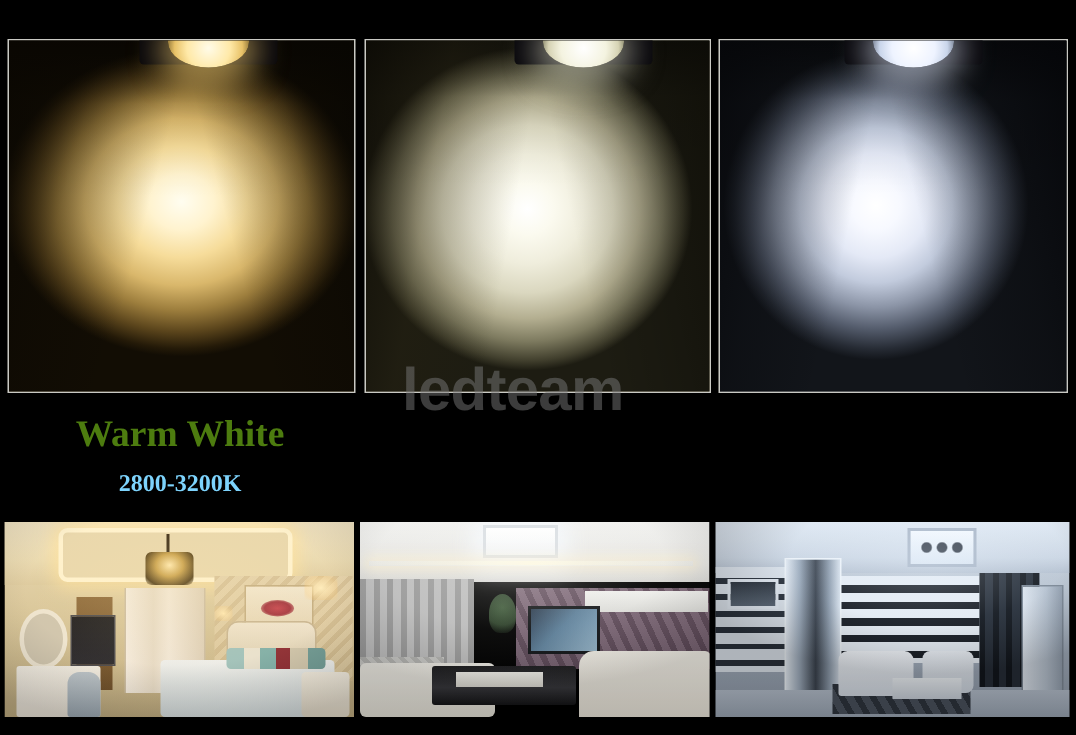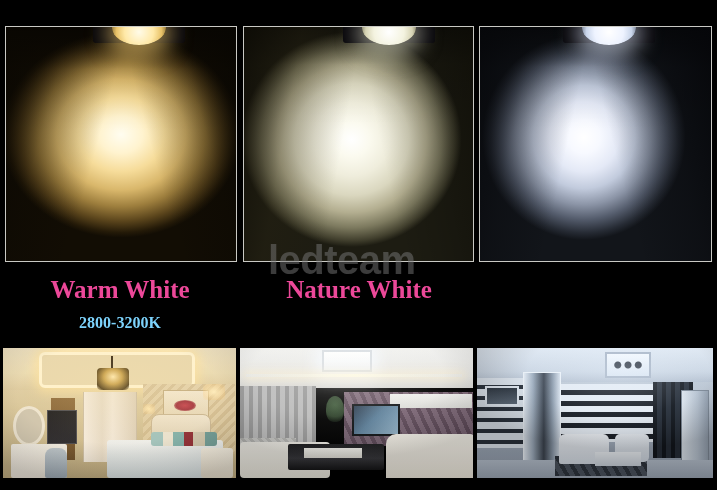--- a/index.html
+++ b/index.html
@@ -191,21 +191,21 @@
     position: absolute;
     top: 0;
     height: 78px;
     text-align: center;
   }
   #caption-warm  { left: 0px;   width: 240px; }
   #caption-nature{ left: 240px; width: 238px; }
   #caption-cool  { left: 478px; width: 239px; }
 
   .caption-name {
-    color: #ec4899;
+    color: #4d7c0f;
     font-family: "Liberation Serif", serif;
     font-size: 25px;
     font-weight: 700;
     line-height: 30px;
     padding-top: 9px;
     white-space: nowrap;
   }
   .caption-kelvin {
     color: #7dd3fc;
     font-family: "Liberation Serif", serif;
@@ -527,21 +527,20 @@
 
     <div class="watermark">ledteam</div>
   </div>
 
   <div class="caption-row">
     <div class="caption-cell" id="caption-warm">
       <div class="caption-name">Warm White</div>
       <div class="caption-kelvin">2800-3200K</div>
     </div>
     <div class="caption-cell" id="caption-nature">
-      <div class="caption-name">Nature White</div>
     </div>
   </div>
 
   <div class="room-row">
 
     <div class="room-panel" id="room-warm">
       <div class="room-scene bedroom">
         <div class="bd-ceiling"></div>
         <div class="bd-cove"></div>
         <div class="bd-chandelier-rod"></div>

